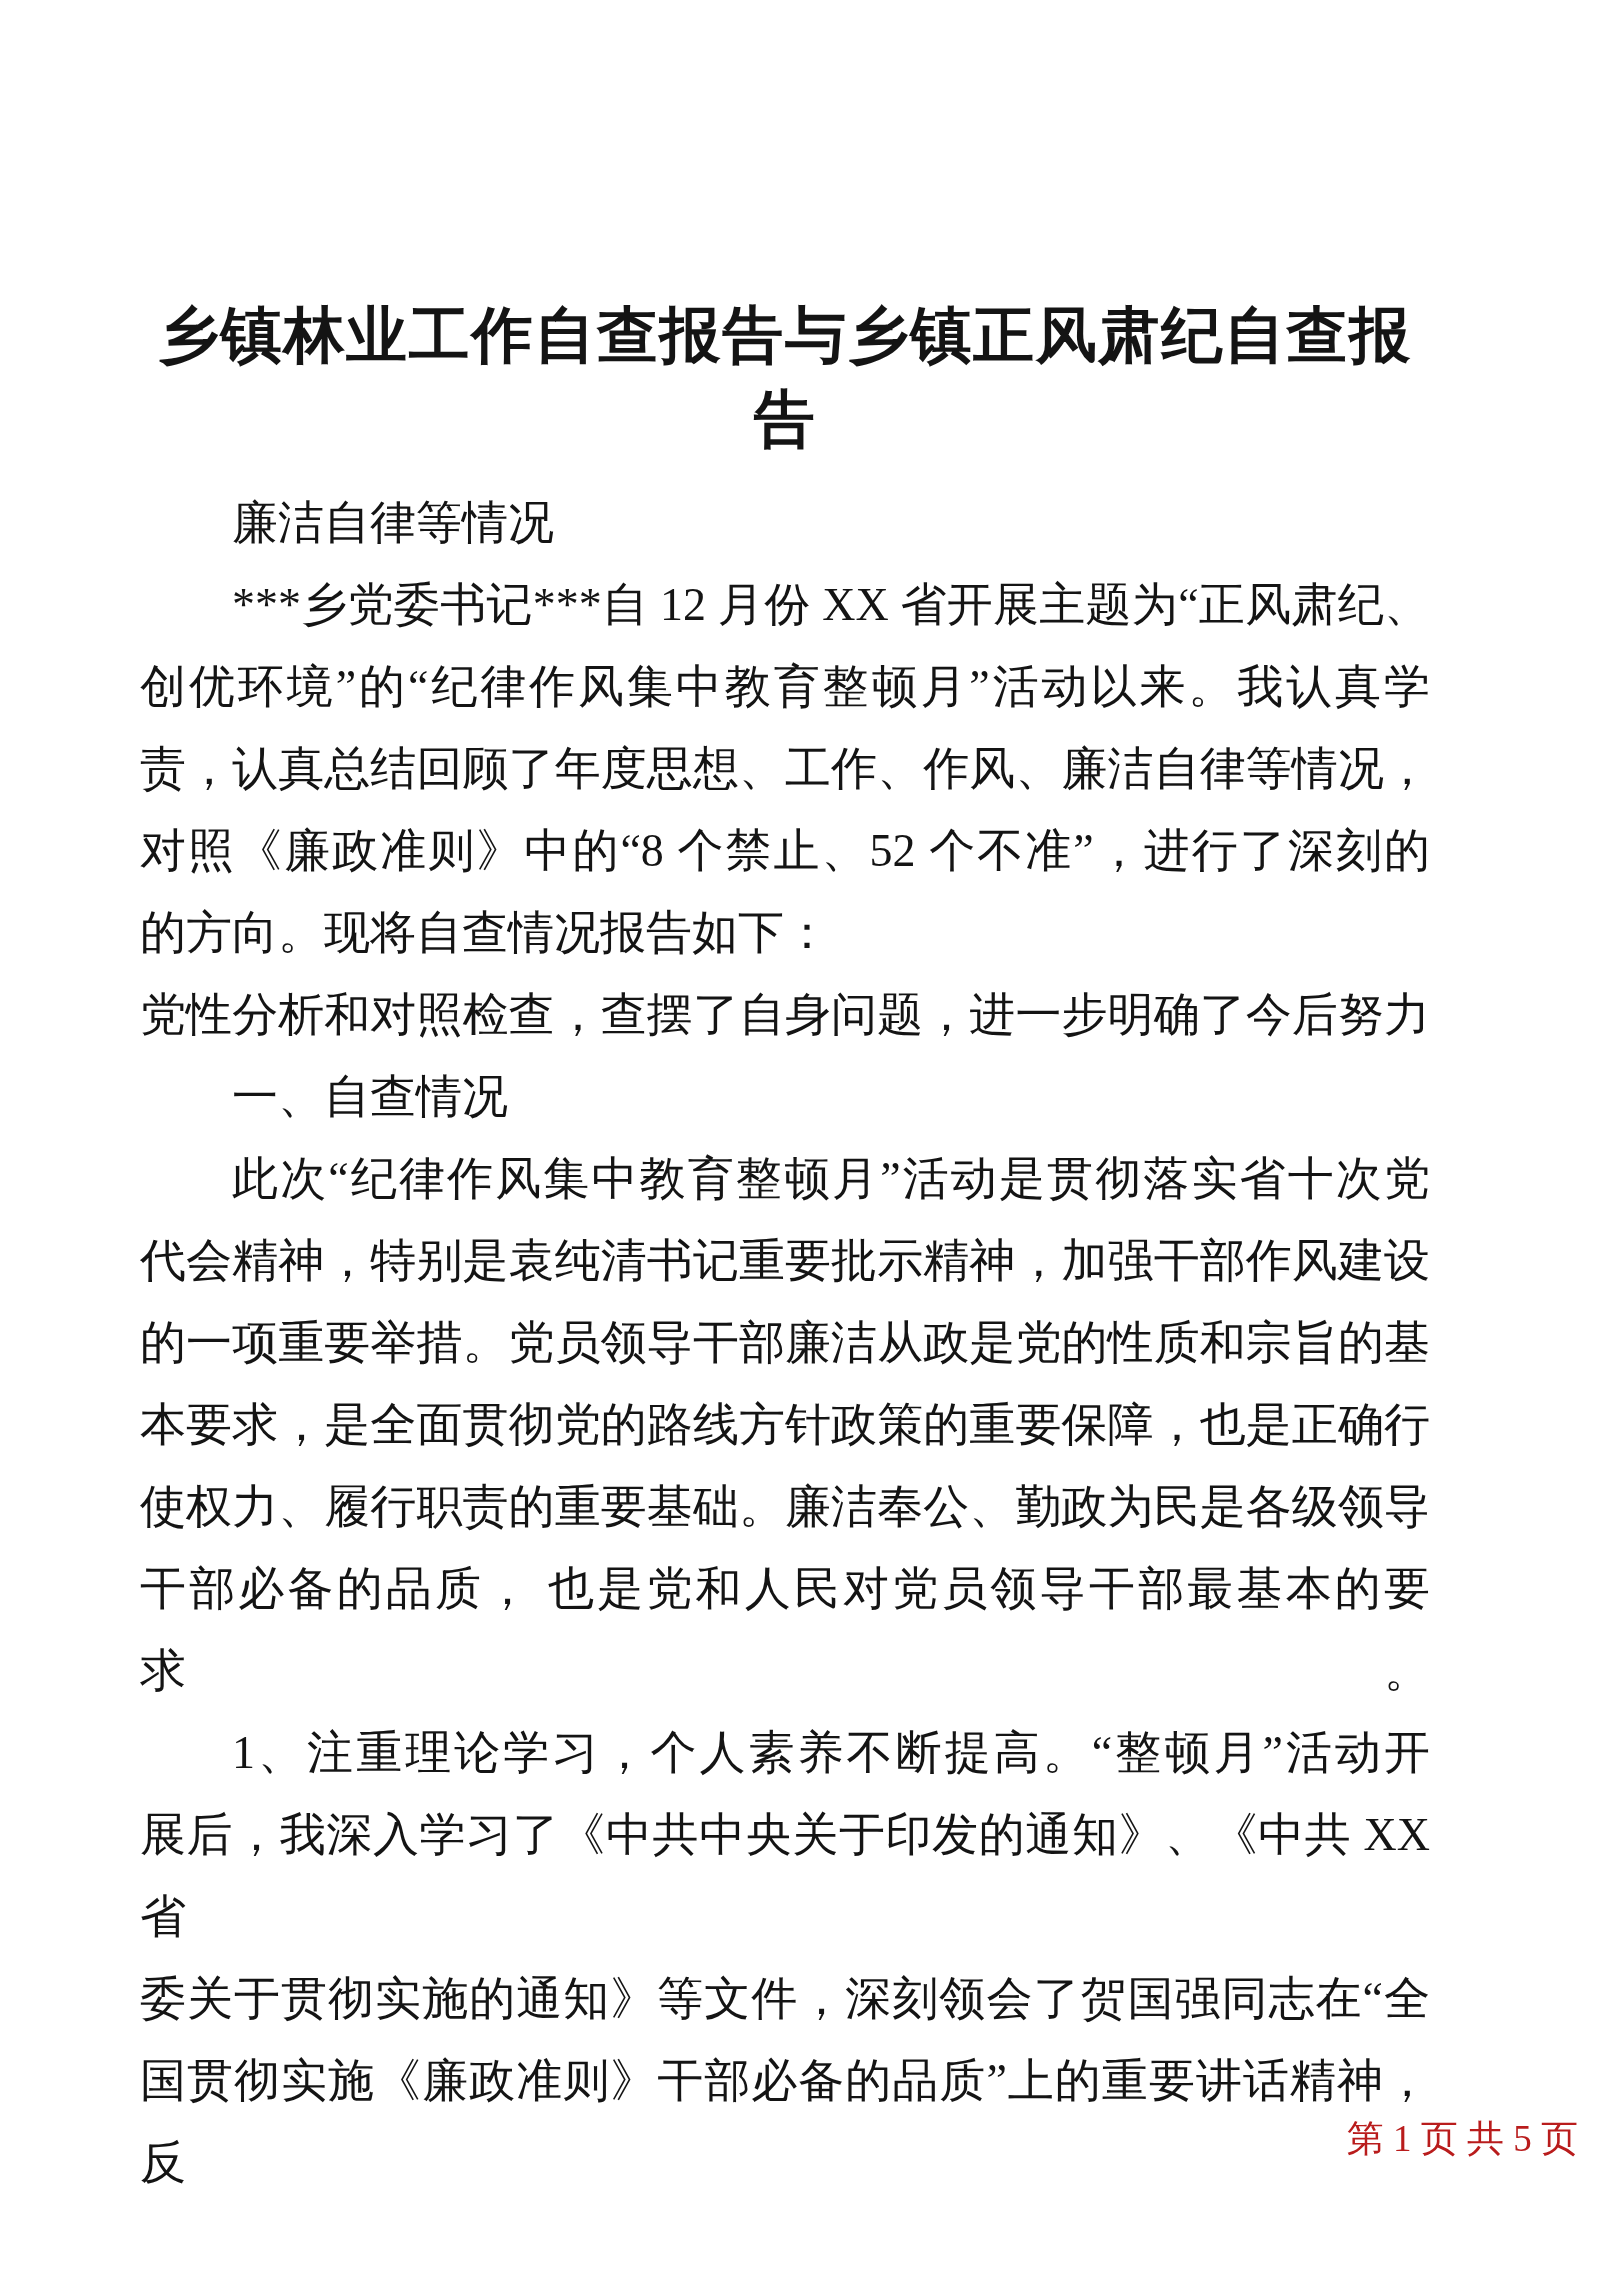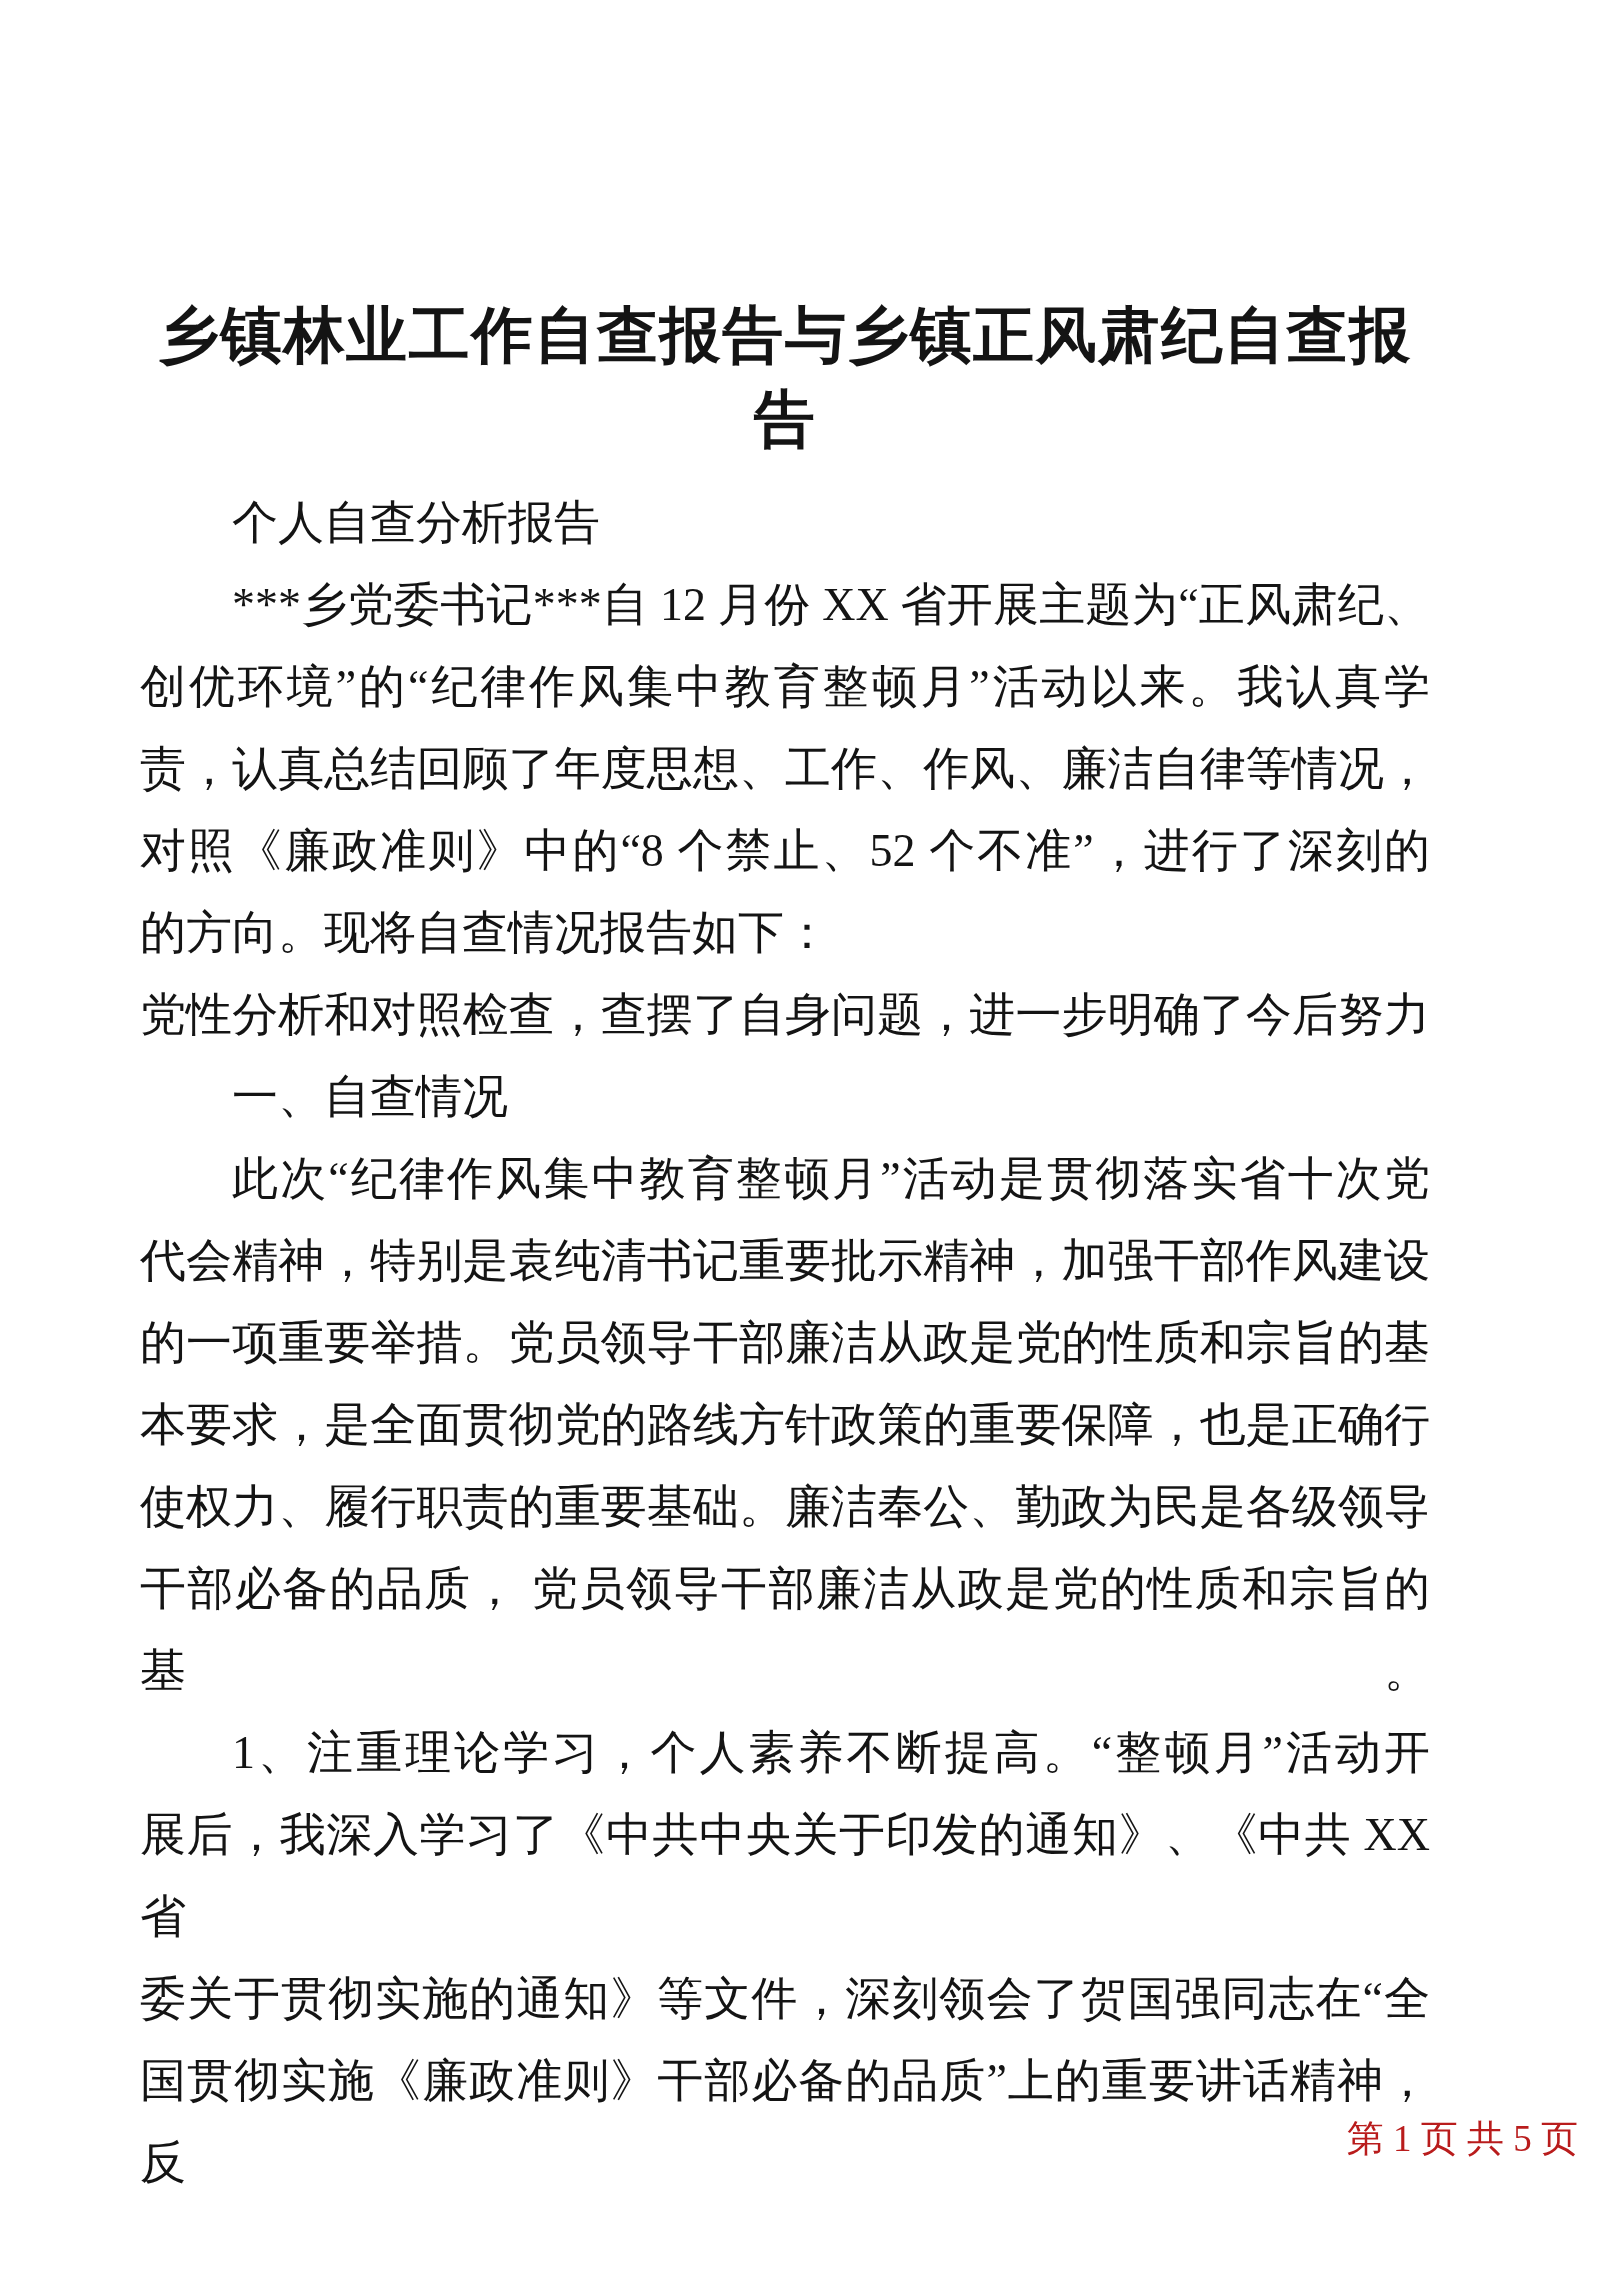--- a/index.html
+++ b/index.html
@@ -60,34 +60,34 @@
 </head>
 <body>
 
 <div class="page">
   <div class="content">
     <div class="doc-title">
       <div>乡镇林业工作自查报告与乡镇正风肃纪自查报</div>
       <div>告</div>
     </div>
     <div class="doc-body" id="doc-body">
-        <div class="doc-line indent">个人自查分析报告</div>
+        <div class="doc-line indent">廉洁自律等情况</div>
         <div class="doc-line indent fill">***乡党委书记***自 12 月份 XX 省开展主题为“正风肃纪、</div>
         <div class="doc-line fill">创优环境”的“纪律作风集中教育整顿月”活动以来。我认真学</div>
         <div class="doc-line fill">责，认真总结回顾了年度思想、工作、作风、廉洁自律等情况，</div>
         <div class="doc-line fill">对照《廉政准则》中的“8 个禁止、52 个不准”，进行了深刻的</div>
         <div class="doc-line">的方向。现将自查情况报告如下：</div>
         <div class="doc-line fill">党性分析和对照检查，查摆了自身问题，进一步明确了今后努力</div>
         <div class="doc-line indent">一、自查情况</div>
         <div class="doc-line indent fill">此次“纪律作风集中教育整顿月”活动是贯彻落实省十次党</div>
         <div class="doc-line fill">代会精神，特别是袁纯清书记重要批示精神，加强干部作风建设</div>
         <div class="doc-line fill">的一项重要举措。党员领导干部廉洁从政是党的性质和宗旨的基</div>
         <div class="doc-line fill">本要求，是全面贯彻党的路线方针政策的重要保障，也是正确行</div>
         <div class="doc-line fill">使权力、履行职责的重要基础。廉洁奉公、勤政为民是各级领导</div>
-        <div class="doc-line fill">干部必备的品质， 党员领导干部廉洁从政是党的性质和宗旨的基。</div>
+        <div class="doc-line fill">干部必备的品质， 也是党和人民对党员领导干部最基本的要求。</div>
         <div class="doc-line indent fill">1、注重理论学习，个人素养不断提高。“整顿月”活动开</div>
         <div class="doc-line fill">展后，我深入学习了《中共中央关于印发的通知》、《中共 XX 省</div>
         <div class="doc-line fill">委关于贯彻实施的通知》等文件，深刻领会了贺国强同志在“全</div>
         <div class="doc-line fill">国贯彻实施《廉政准则》干部必备的品质”上的重要讲话精神，反</div>
       </div>
   </div>
   <div class="doc-footer">第 1 页 共 5 页</div>
 </div>
 
 

